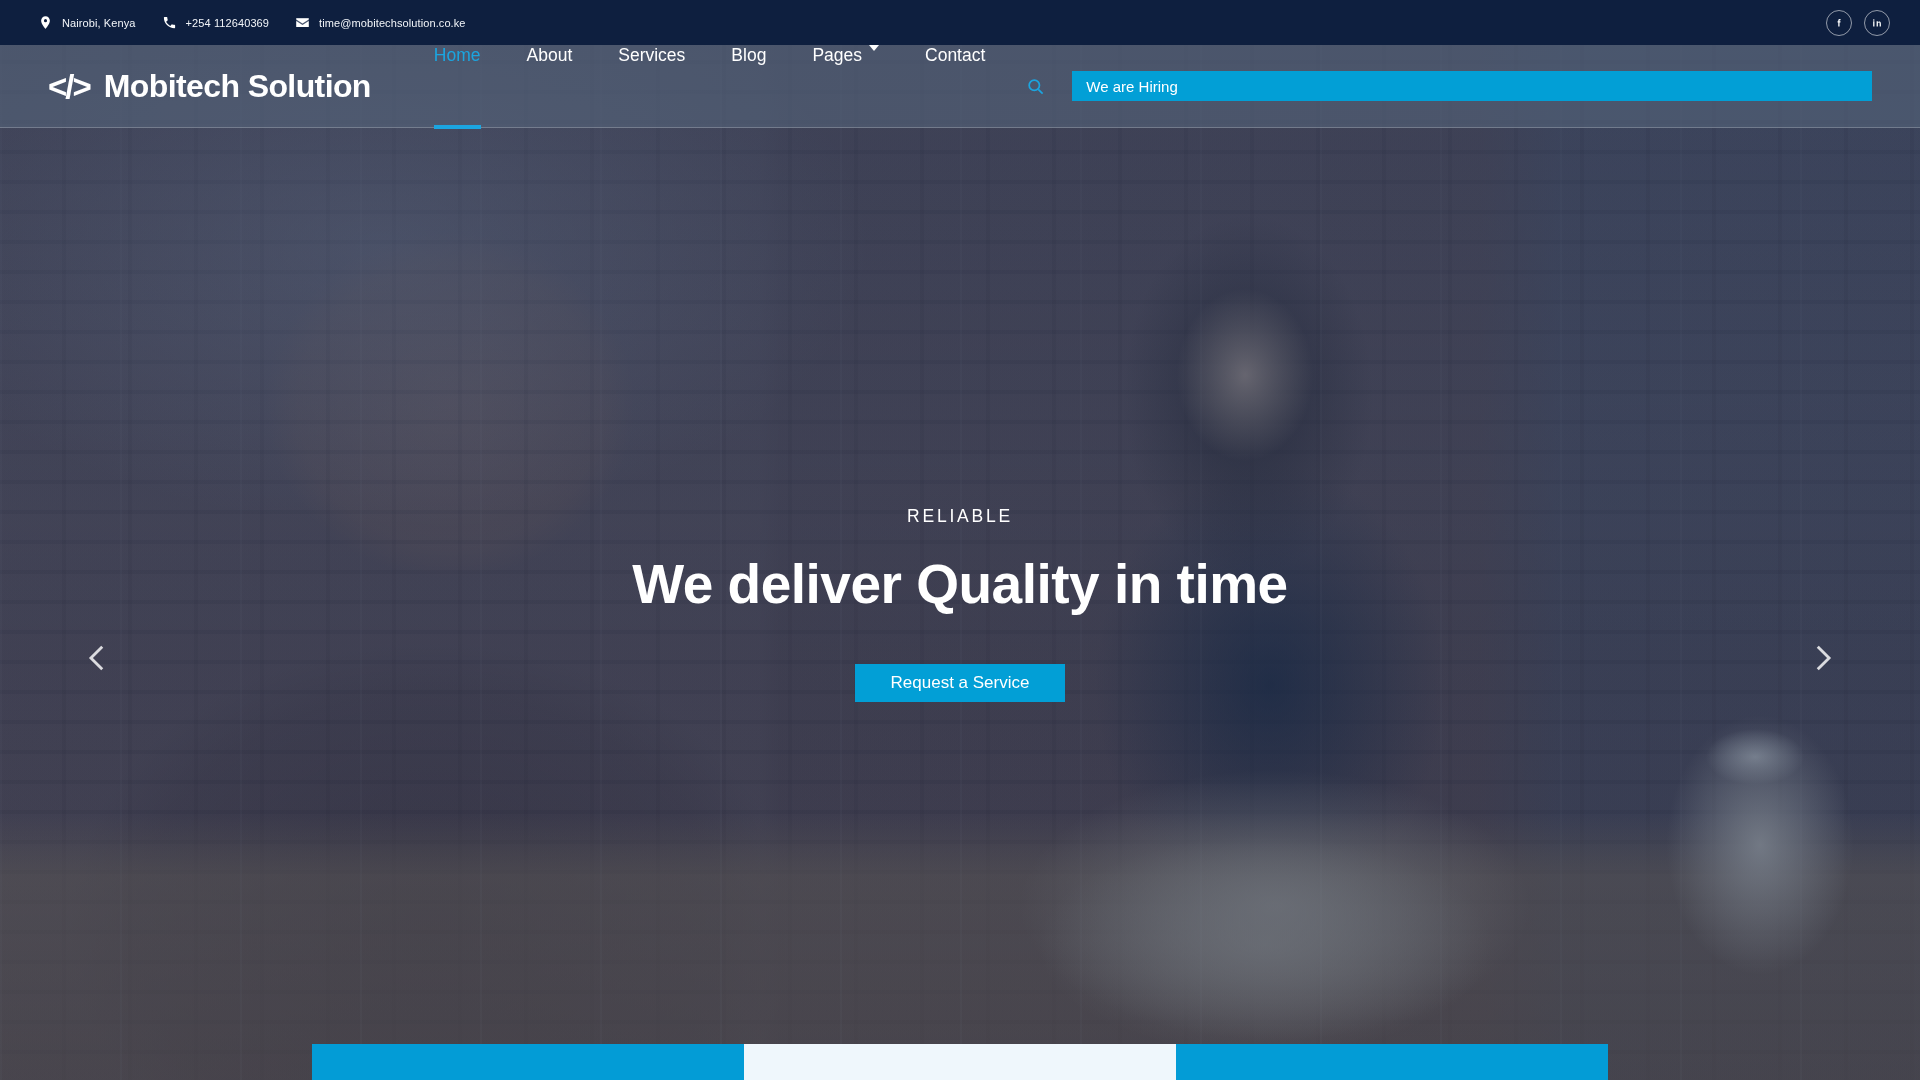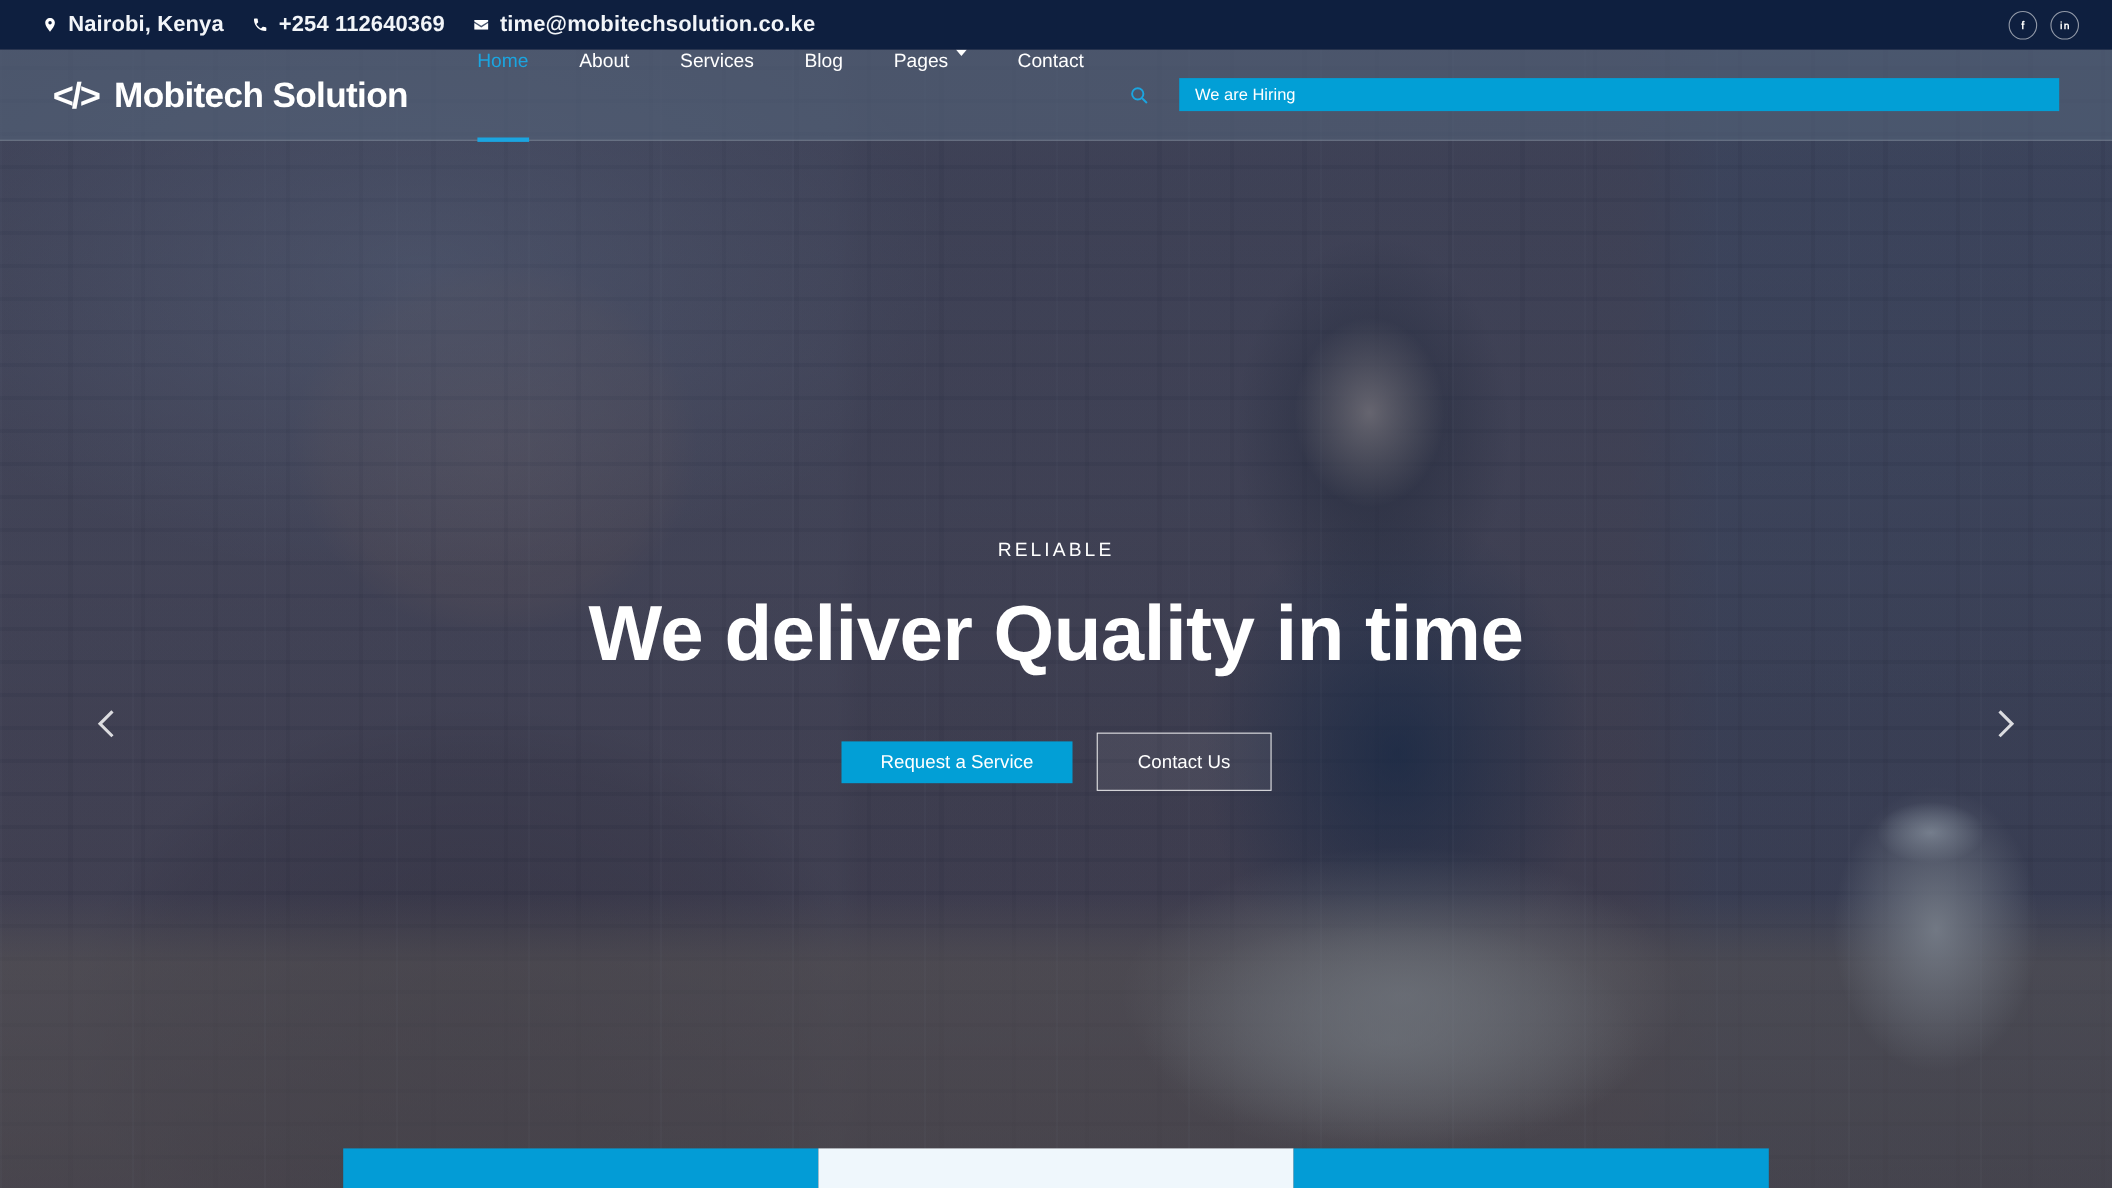--- a/index.html
+++ b/index.html
@@ -15,21 +15,21 @@
     position: relative;
     height: 45px;
     background: #0e1f3f;
     display: flex;
     align-items: center;
     padding: 0 30px 0 38px;
     color: #ffffff;
     z-index: 30;
   }
   .topbar-left { display: flex; align-items: center; gap: 26px; }
-  .tb-item { display: flex; align-items: center; gap: 9px; font-size: 20px; letter-spacing: .1px; color:#f2f5f9;font-weight:bold; }
+  .tb-item { display: flex; align-items: center; gap: 9px; font-size: 11px; letter-spacing: .1px; color:#f2f5f9; }
   .tb-icon { width: 15px; height: 15px; display: inline-flex; align-items: center; justify-content: center; }
   .tb-icon svg { width: 100%; height: 100%; fill: #ffffff; }
   .topbar-right { margin-left: auto; display: flex; align-items: center; gap: 12px; }
   .social {
     width: 26px; height: 26px; border-radius: 50%;
     border: 1px solid rgba(255,255,255,.55);
     display: flex; align-items: center; justify-content: center;
     color: #ffffff; cursor: pointer;
   }
   .social svg { width: 12px; height: 12px; fill: #ffffff; }
@@ -140,21 +140,21 @@
     align-items: center; justify-content: center;
     z-index: 10;
   }
   .eyebrow {
     color: #ffffff; font-size: 17.5px;
     letter-spacing: 2.8px; font-weight: 400;
     margin-bottom: 24px;
   }
   .headline {
     color: #ffffff;
-    font-size: 71px; font-weight: 700;
+    font-size: 55px; font-weight: 700;
     line-height: 1.22; text-align: center;
     max-width: 850px;
     letter-spacing: -.5px;
     margin-bottom: 46px;
   }
   .cta-row { display: flex; align-items: center; gap: 22px; }
   .btn {
     font-size: 17px; cursor: pointer;
     display: flex; align-items: center; justify-content: center;
     white-space: nowrap;
@@ -284,21 +284,20 @@
     <div class="hiring-bar">
       <span>We are Hiring</span>
     </div>
   </div>
 
   <div class="hero-content">
     <div class="eyebrow">RELIABLE</div>
     <h1 class="headline">We deliver Quality in time</h1>
     <div class="cta-row">
       <button class="btn btn-primary">Request a Service</button>
-      <button class="btn btn-outline">Contact Us</button>
     </div>
   </div>
 
   <div class="arrow prev">
     <svg viewBox="0 0 24 24">
         <polyline points="15,4 7,12 15,20"></polyline>
       </svg>
   </div>
   <div class="arrow next">
     <svg viewBox="0 0 24 24">

